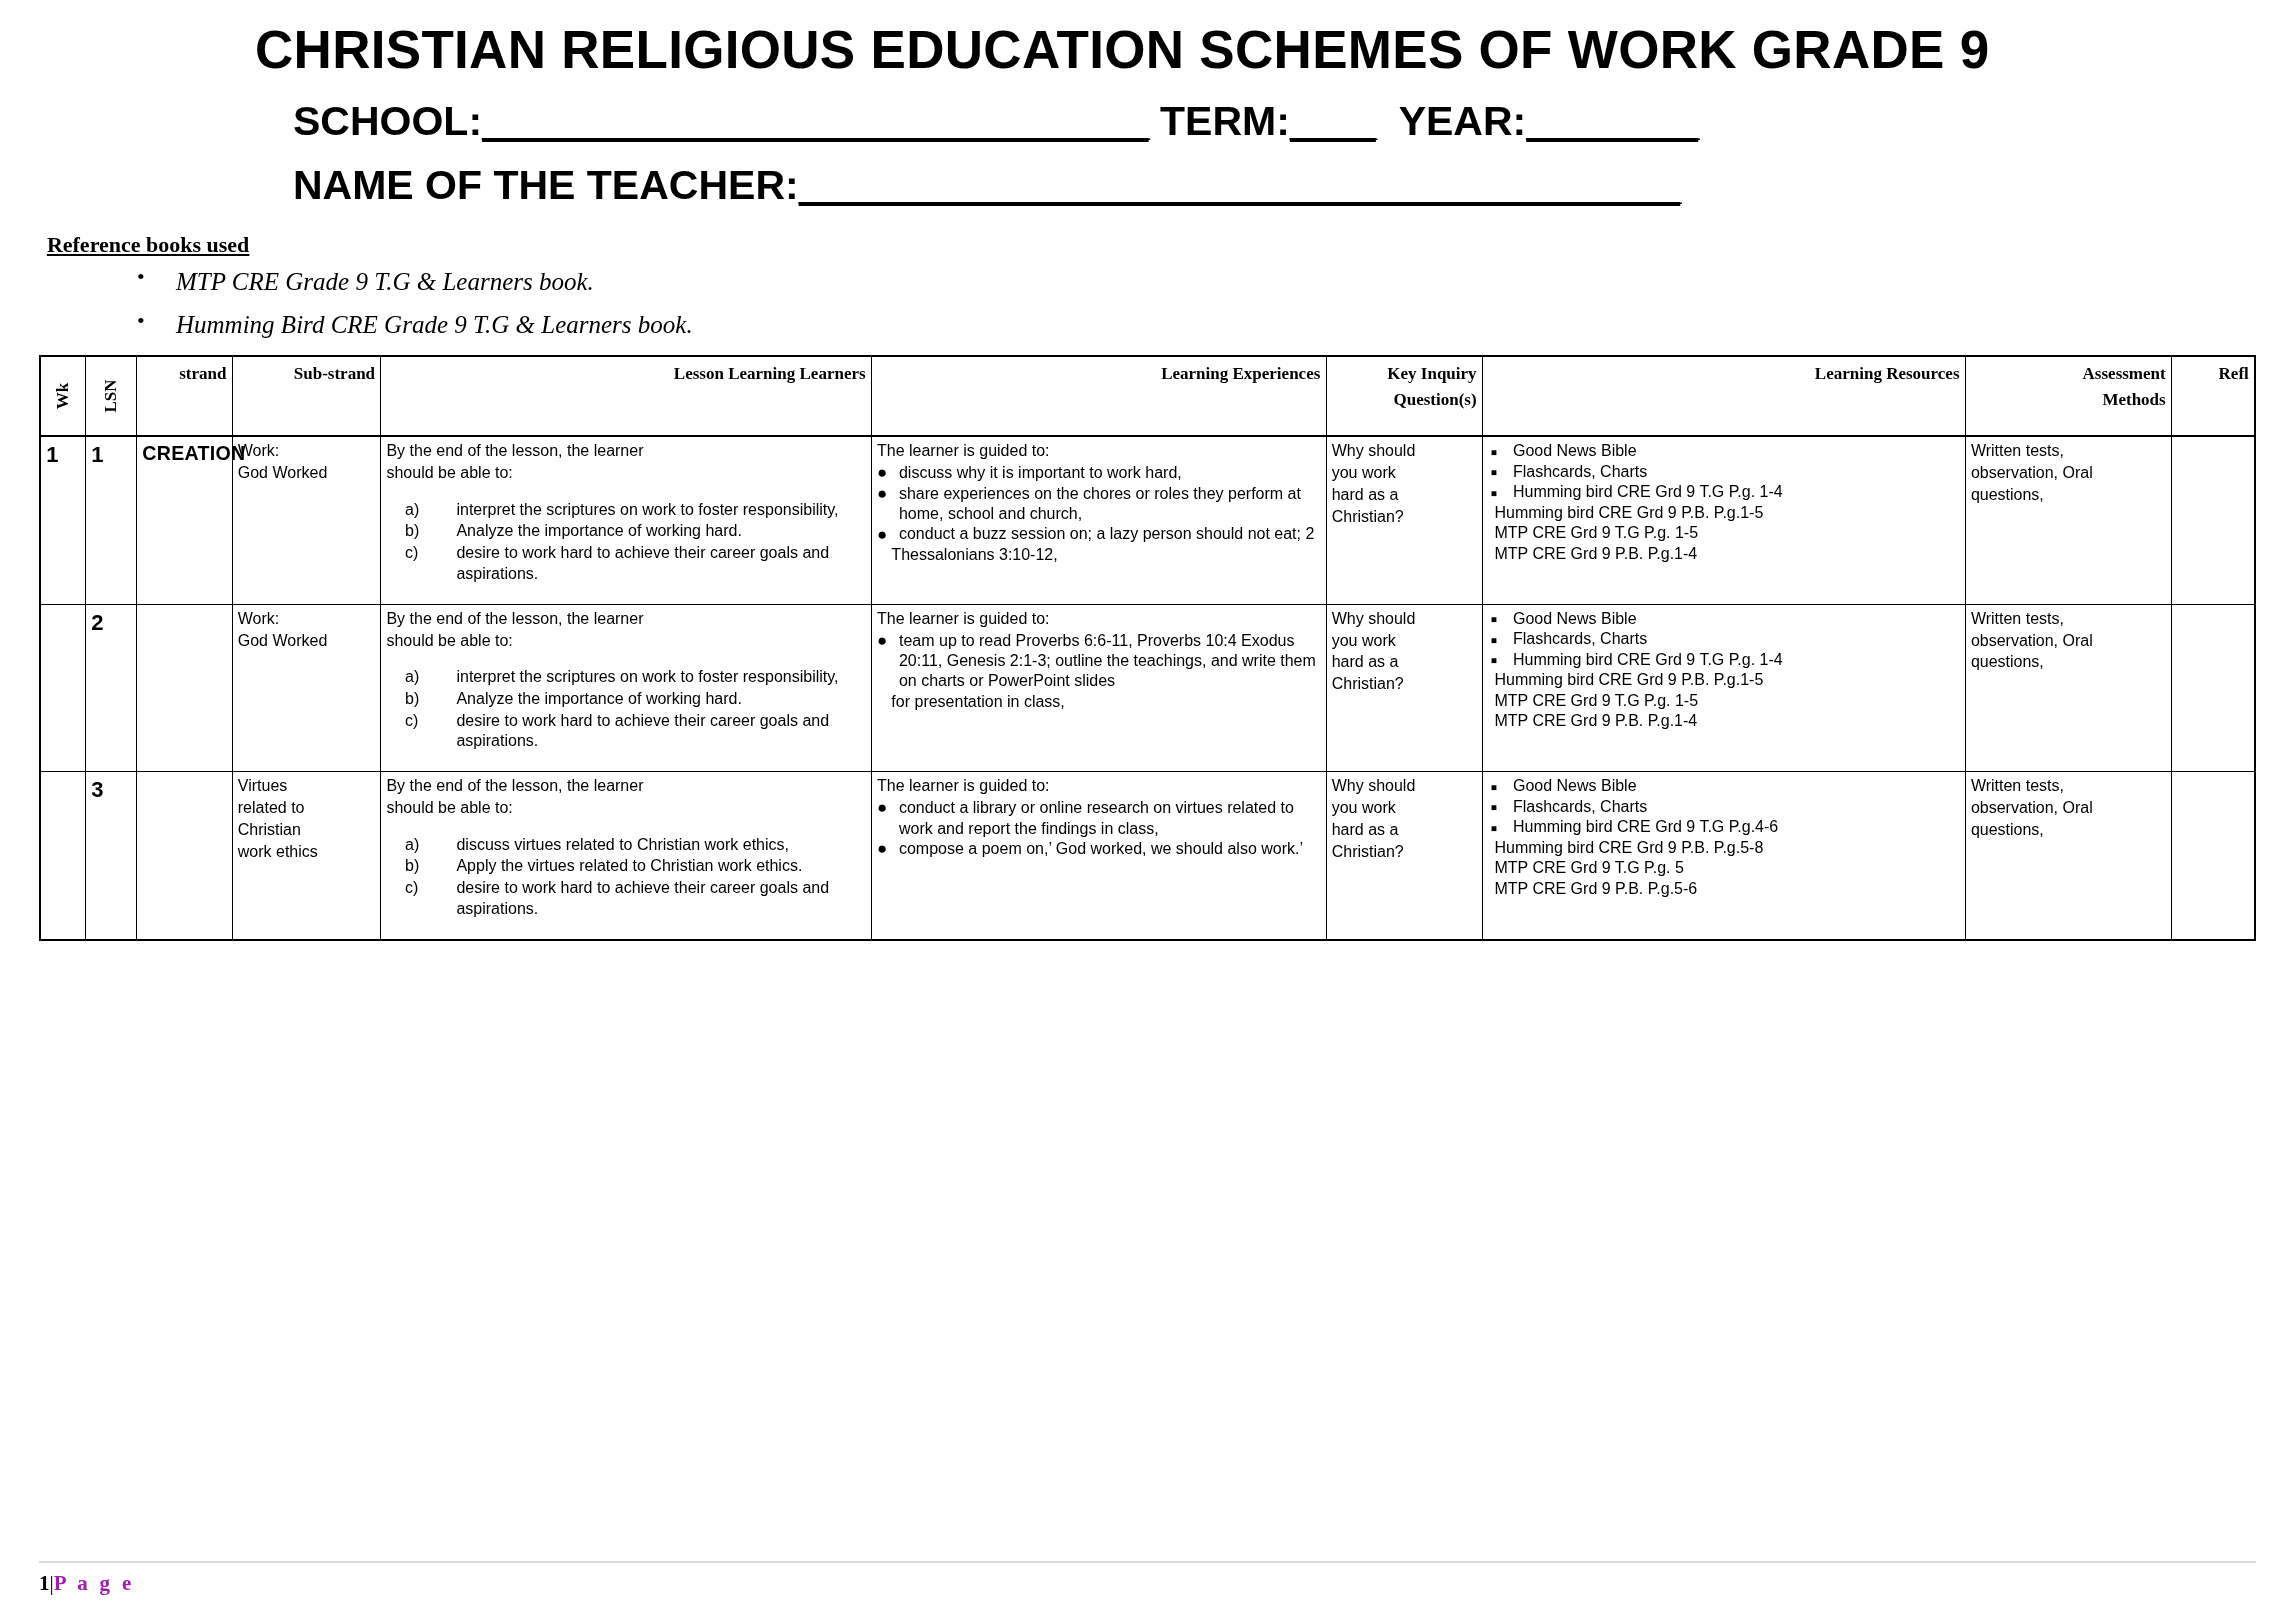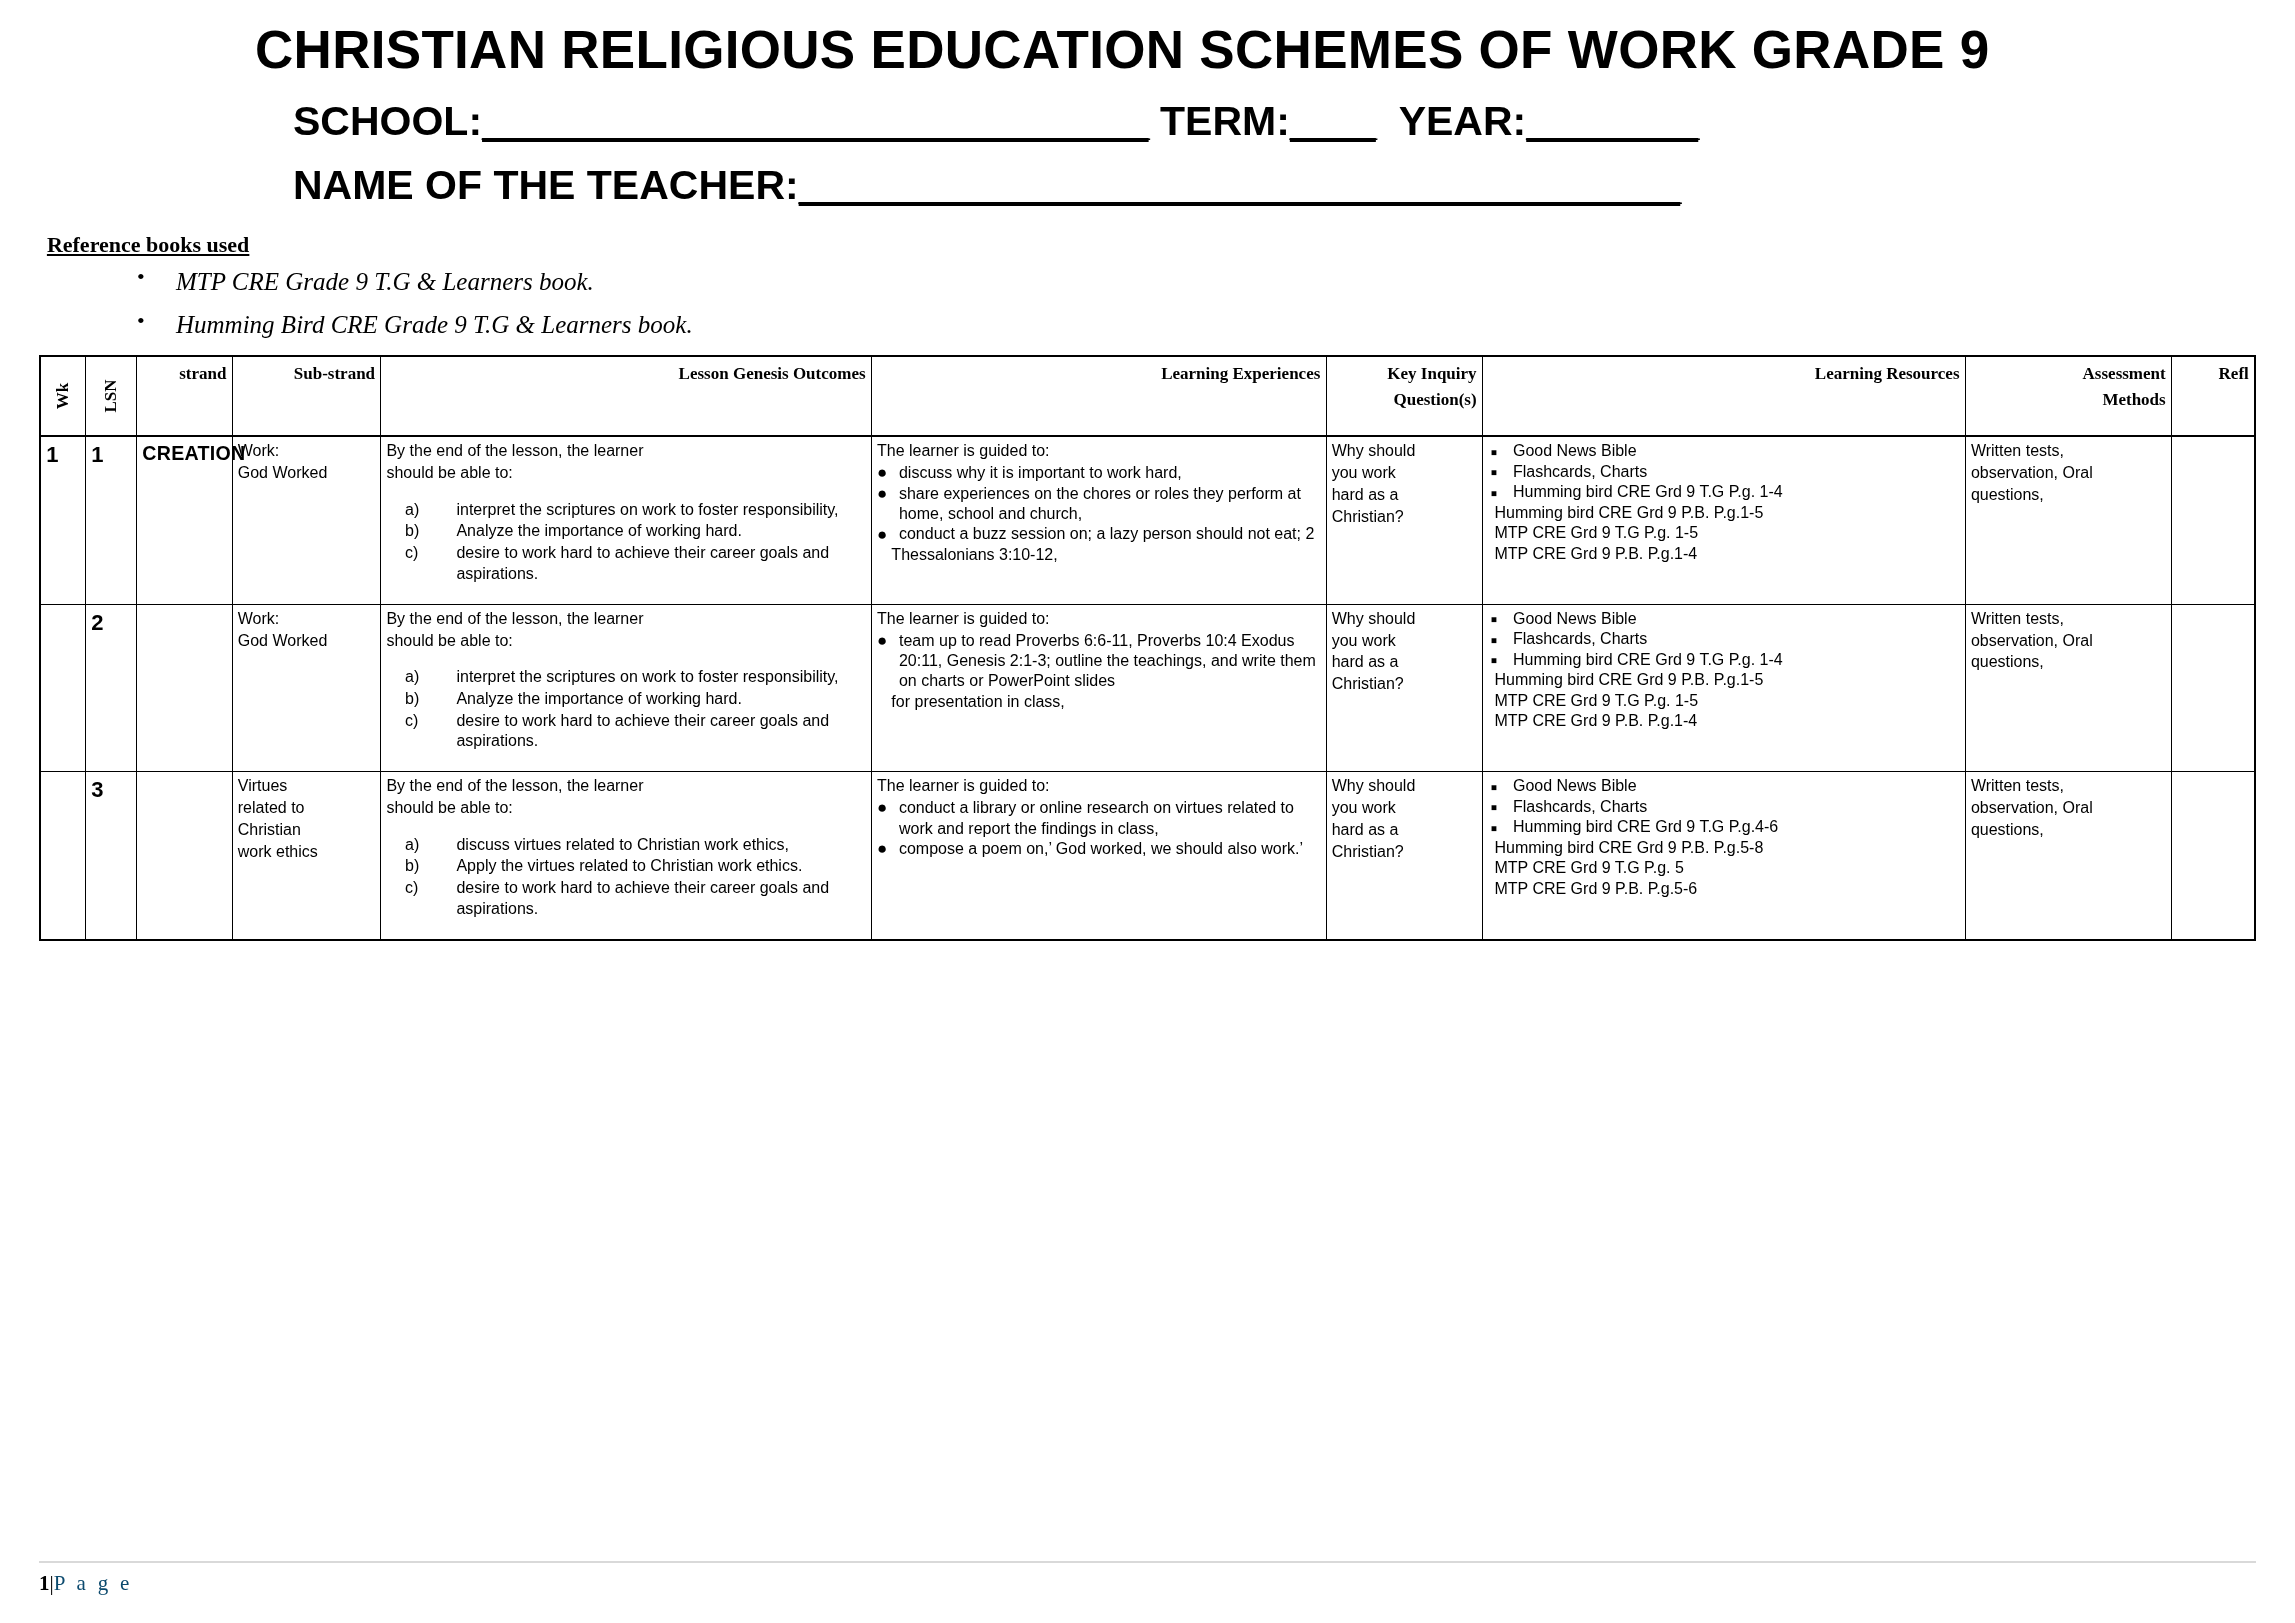--- a/index.html
+++ b/index.html
@@ -212,22 +212,22 @@
     bottom: 27.5px;
     border-top: 2px solid #d9d9d9;
     padding-top: 7.9px;
   }
   .footer-text {
     font-family: "Liberation Serif", serif;
     font-size: 21px;
     font-weight: bold;
   }
   .footer-text .pg {
-    color: #0c4a6e;
-    font-weight: normal;
+    color: #a21caf;
+    font-weight: bold;
     letter-spacing: 3.3px;
   }
   .footer-text .bar { font-weight: normal; color: #000; }
 </style>
 </head>
 <body>
 
 <div class="page">
 
   <div class="title-block">
@@ -260,21 +260,21 @@
     <thead>
       <tr>
         <th class="vert">
             <span>Wk</span>
           </th>
         <th class="vert">
             <span>LSN</span>
           </th>
         <th>strand</th>
         <th>Sub-strand</th>
-        <th>Lesson Genesis Outcomes</th>
+        <th>Lesson Learning Learners</th>
         <th>Learning Experiences</th>
         <th>
           <div>Key Inquiry</div>
           <div>Question(s)</div>
         </th>
         <th>Learning Resources</th>
         <th>
           <div>Assessment</div>
           <div>Methods</div>
         </th>

